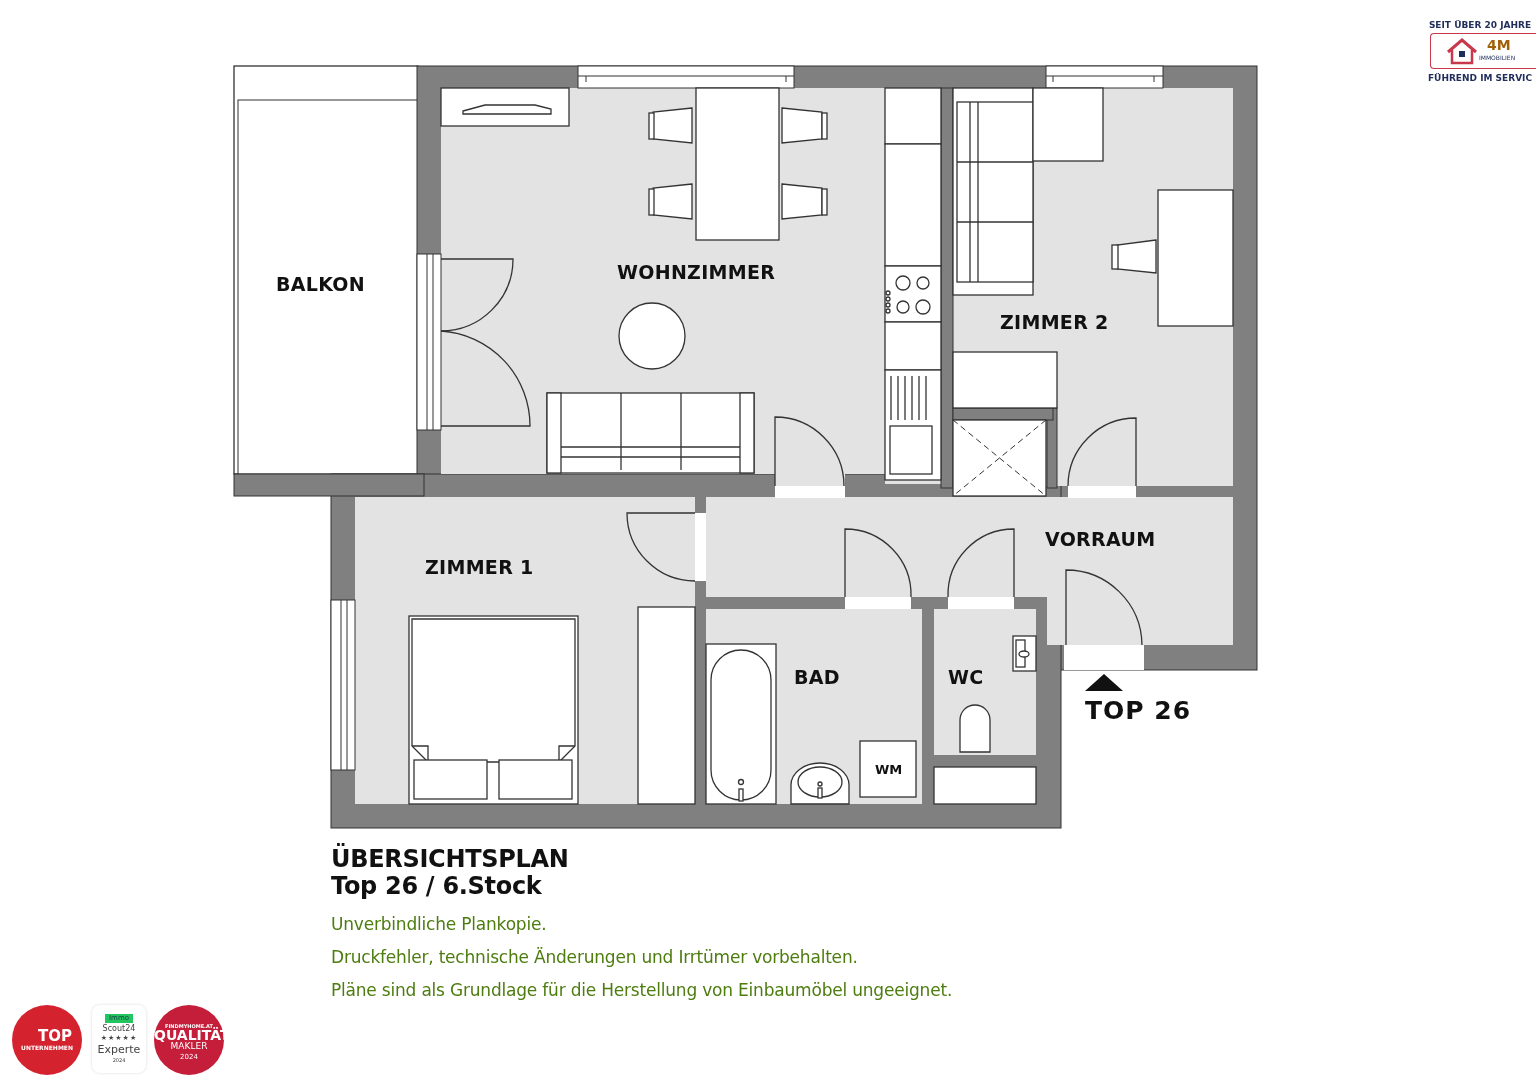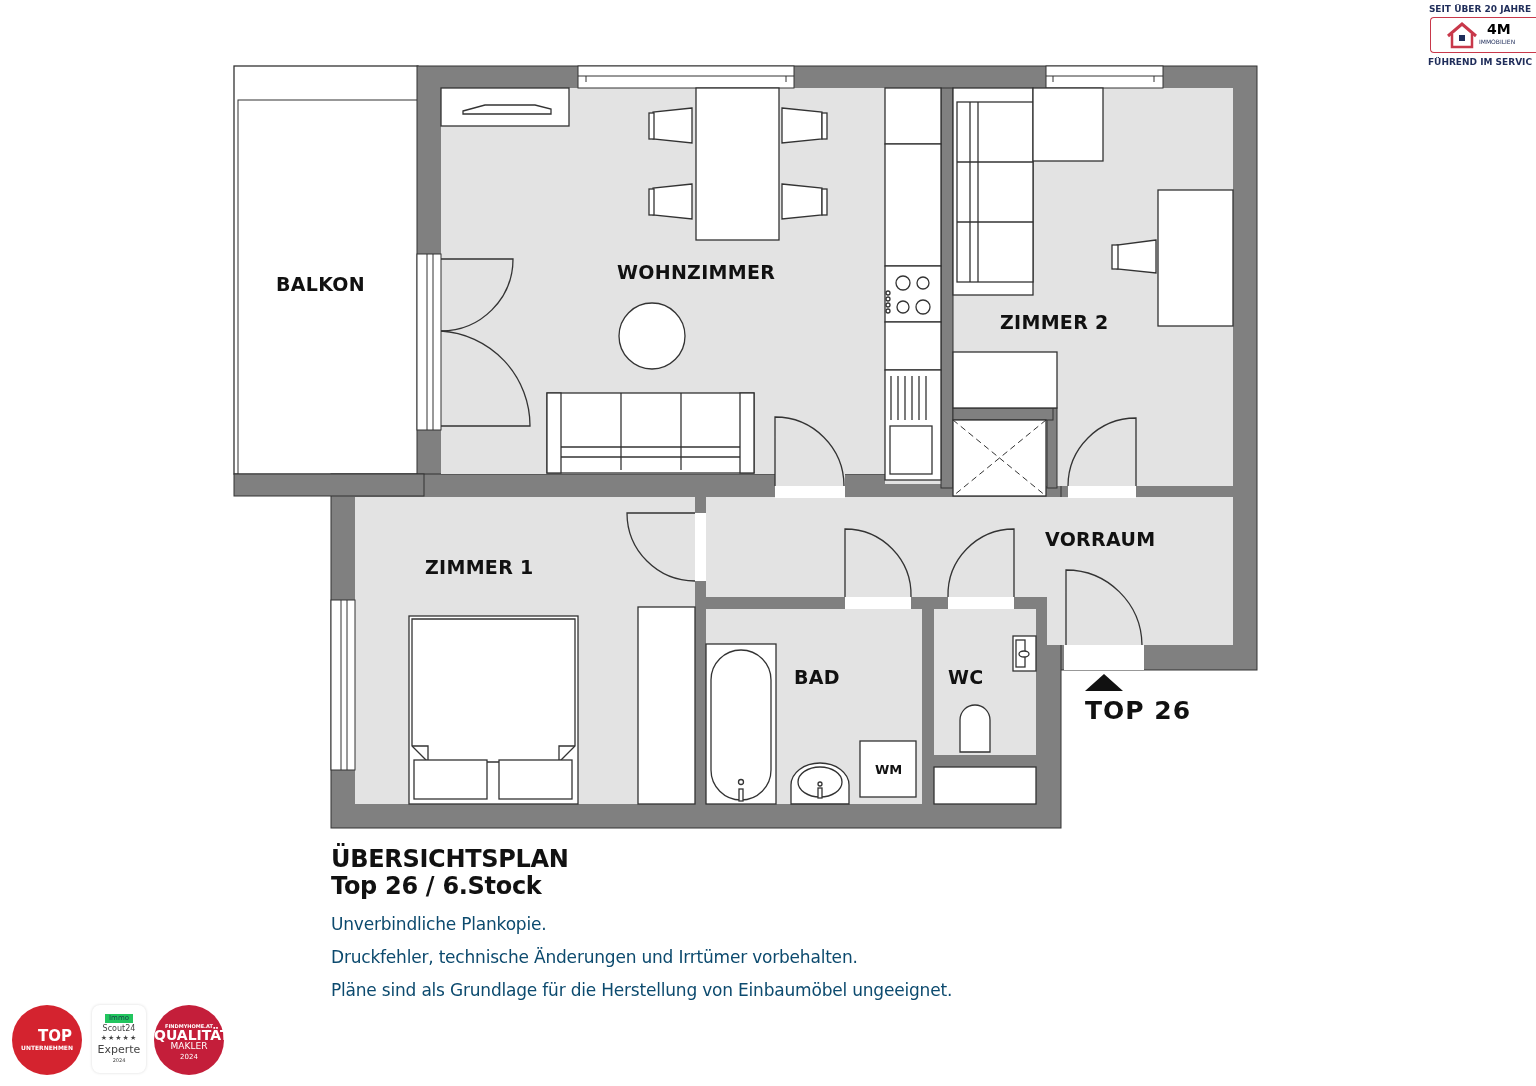--- a/index.html
+++ b/index.html
@@ -8,27 +8,27 @@
     .room-label { font-family: "DejaVu Sans", sans-serif; font-weight: bold; font-size: 19px; fill: #111; letter-spacing: 0.3px; }
     .small-label { font-family: "DejaVu Sans", sans-serif; font-weight: bold; font-size: 13px; fill: #111; }
     .entry-label { font-family: "DejaVu Sans", sans-serif; font-weight: bold; font-size: 25px; fill: #111; letter-spacing: 1px; }
     .wall { fill: #808080; stroke: #333; stroke-width: 1; }
     .floor { fill: #e3e3e3; }
     .furn { fill: #ffffff; stroke: #333; stroke-width: 1.3; }
     .line { fill: none; stroke: #333; stroke-width: 1.3; }
     .door-gap { fill: #ffffff; stroke: none; }
     .caption { position: absolute; left: 331px; top: 846px; color: #111; }
     .caption .title { font-family: "DejaVu Sans", sans-serif; font-weight: bold; font-size: 24px; line-height: 27px; letter-spacing: -0.3px; }
-    .caption .note { font-family: "DejaVu Sans", sans-serif; font-size: 17px; line-height: 33px; color: #0c4a6e; letter-spacing: -0.2px; }
+    .caption .note { font-family: "DejaVu Sans", sans-serif; font-size: 17px; line-height: 33px; color: #4d7c0f; letter-spacing: -0.2px; }
     .caption .notes { margin-top: 8px; }
     .brand { position: absolute; right: 0; top: 0; width: 112px; text-align: center; font-family: "DejaVu Sans", sans-serif; }
-    .brand .top { font-size: 9px; font-weight: bold; color: #1f2d5a; white-space: nowrap; margin-top: 4px; }
+    .brand .top { font-size: 9px; font-weight: bold; color: #1f2d5a; white-space: nowrap; margin-top: 20px; }
     .brand .box { margin: 3px 0 0 6px; width: 106px; height: 34px; border: 1.5px solid #c8384a; border-right: none; border-radius: 4px 0 0 4px; position: relative; }
     .brand .bottom { font-size: 9px; font-weight: bold; color: #1f2d5a; white-space: nowrap; margin-top: 4px; }
-    .brand .logo-text { position: absolute; left: 56px; top: 3px; font-size: 14px; font-weight: bold; color: #000000; }
+    .brand .logo-text { position: absolute; left: 56px; top: 3px; font-size: 14px; font-weight: bold; color: #a16207; }
     .brand .logo-sub { position: absolute; left: 48px; top: 20px; font-size: 6px; color: #1f2d5a; }
     .badges { position: absolute; left: 10px; top: 1005px; width: 220px; height: 72px; }
     .badge { position: absolute; top: 0; width: 70px; height: 70px; border-radius: 50%; text-align: center; color: #fff; font-family: "DejaVu Sans", sans-serif; }
     .badge-top { left: 2px; background: #d4232f; }
     .badge-immo { left: 82px; width: 54px; height: 68px; background: #fff; border-radius: 8px; box-shadow: 0 0 3px rgba(0,0,0,0.15); color: #444; }
     .badge-qual { left: 144px; background: #c41e3a; }
     .badge .b1 { font-size: 15px; font-weight: bold; margin-top: 24px; line-height: 15px; padding-left: 16px; }
     .badge .b2 { font-size: 6px; font-weight: bold; line-height: 8px; }
     .badge-immo .i1 { font-size: 7px; margin-top: 8px; background: #22c55e; color: #1a3a4a; display: inline-block; padding: 0 4px; line-height: 9px; }
     .badge-immo .i2 { font-size: 8px; line-height: 10px; }

